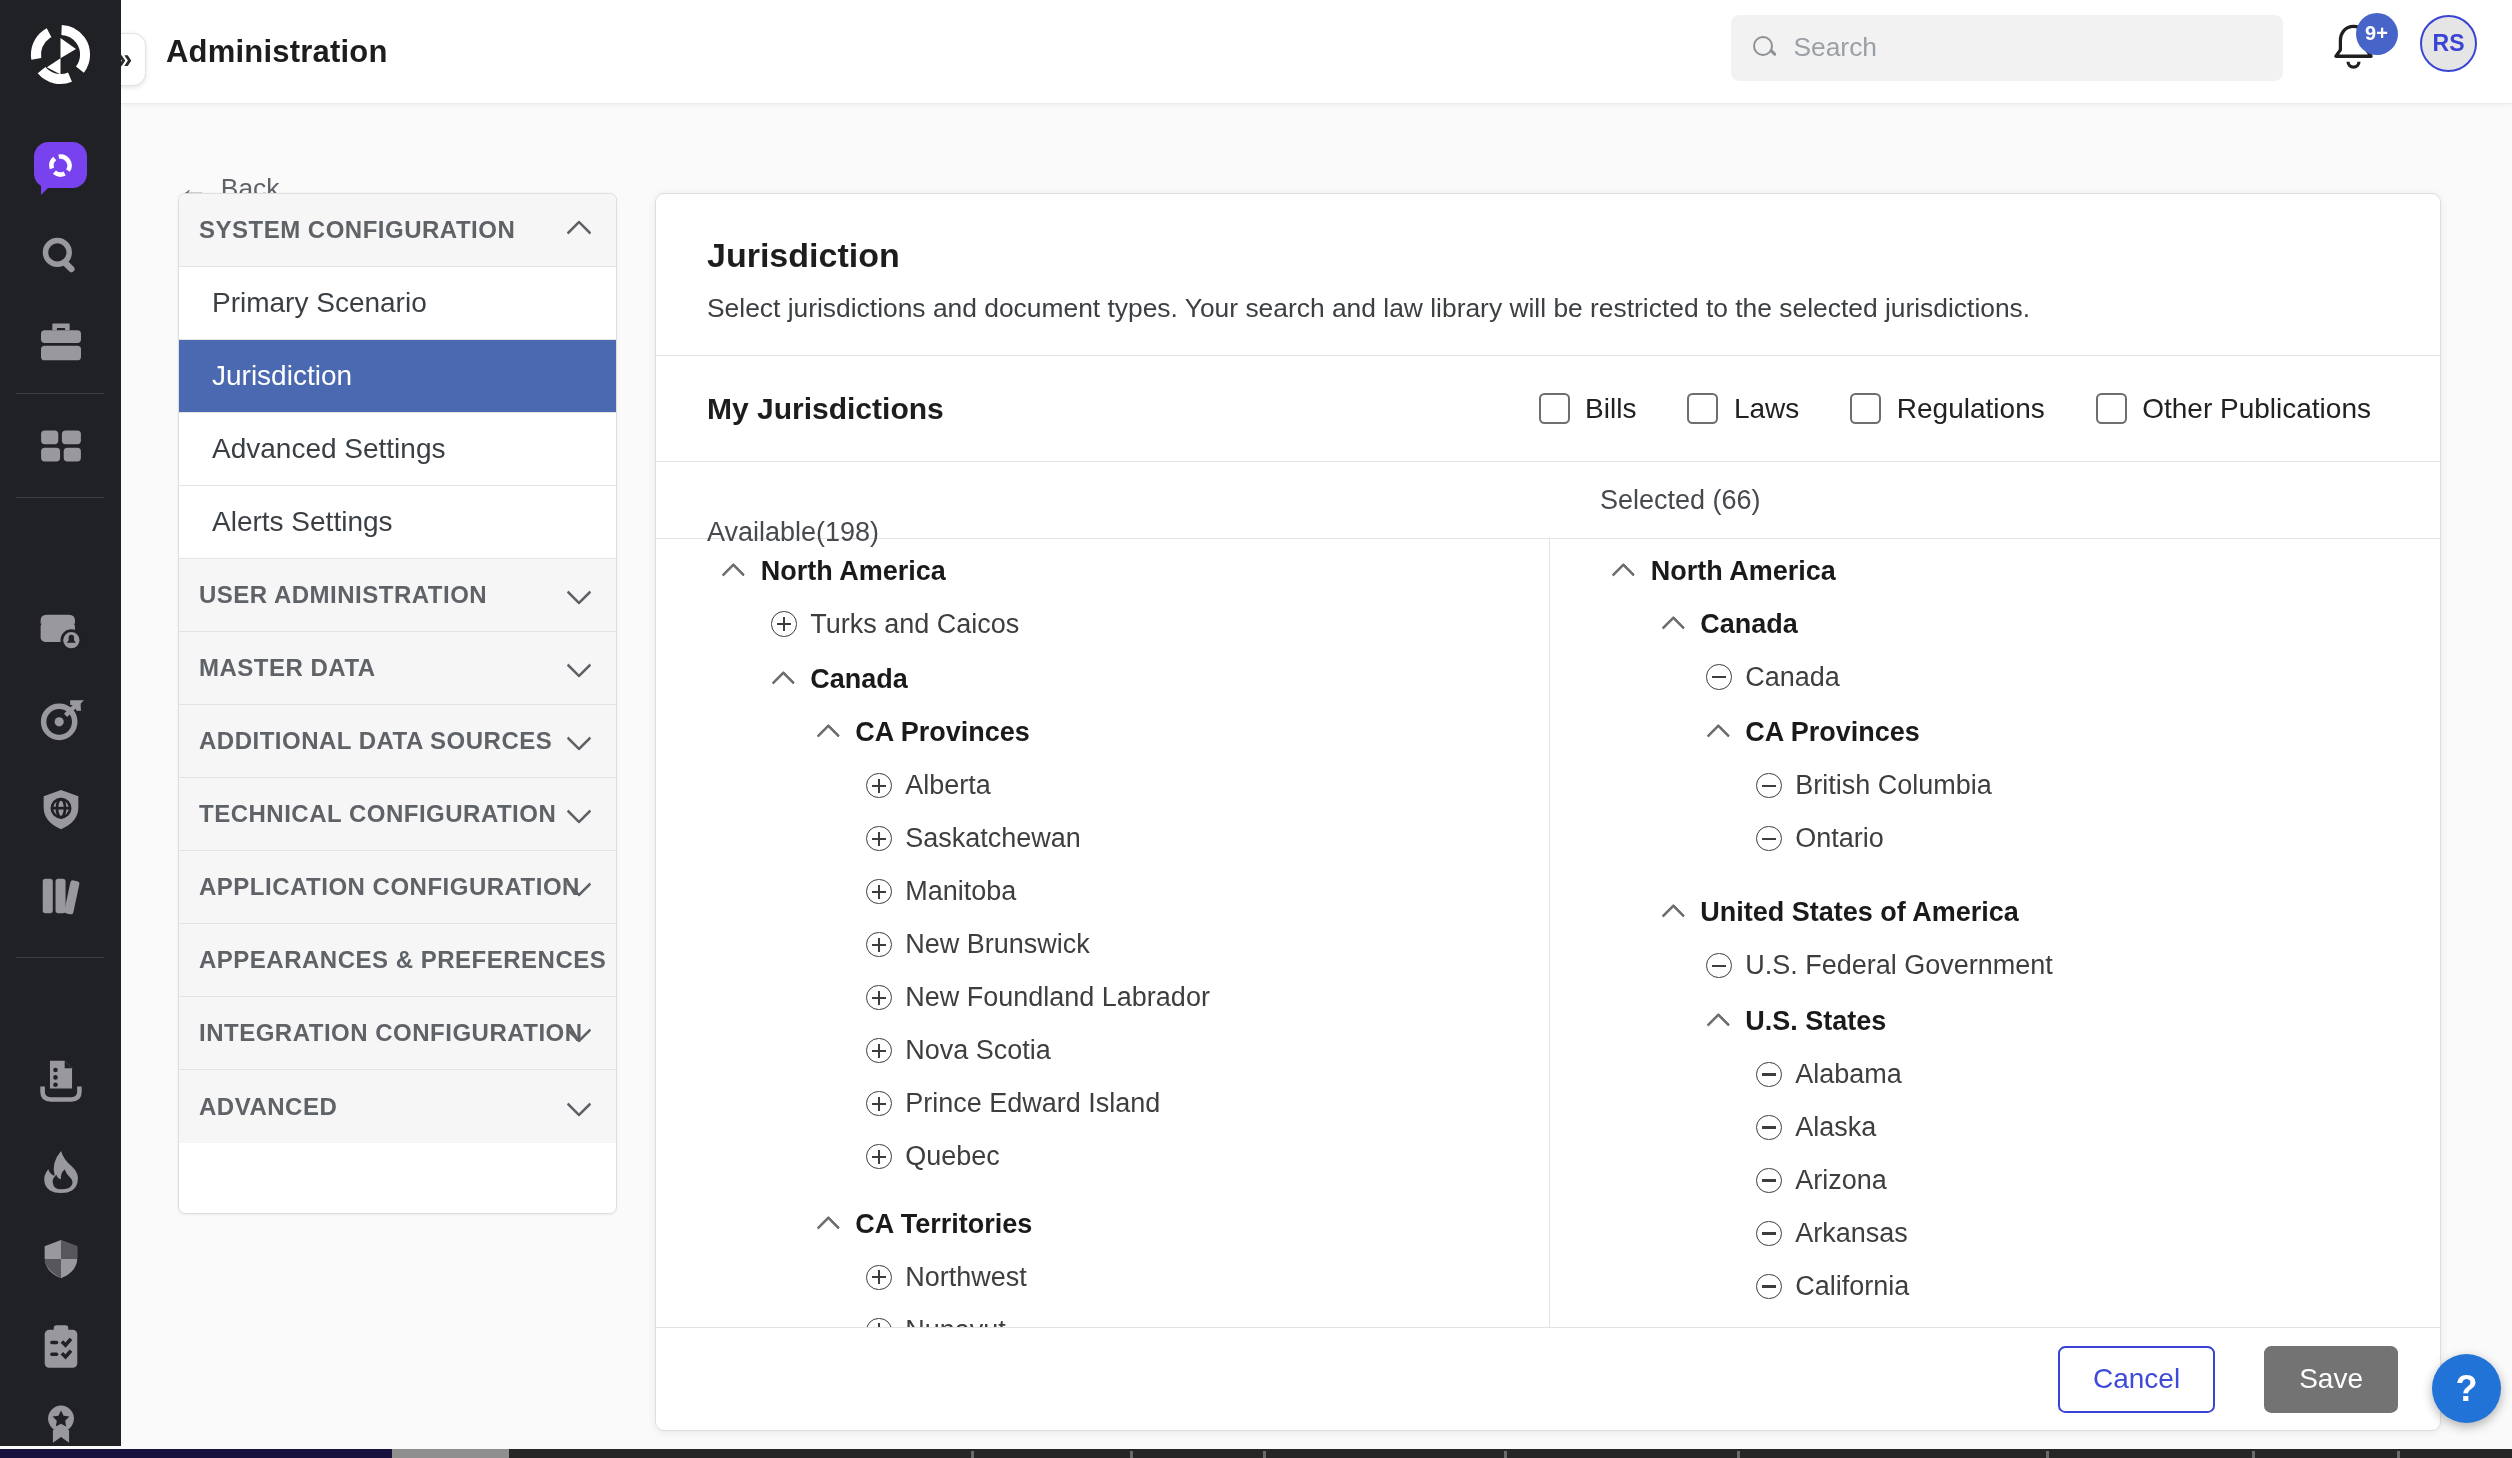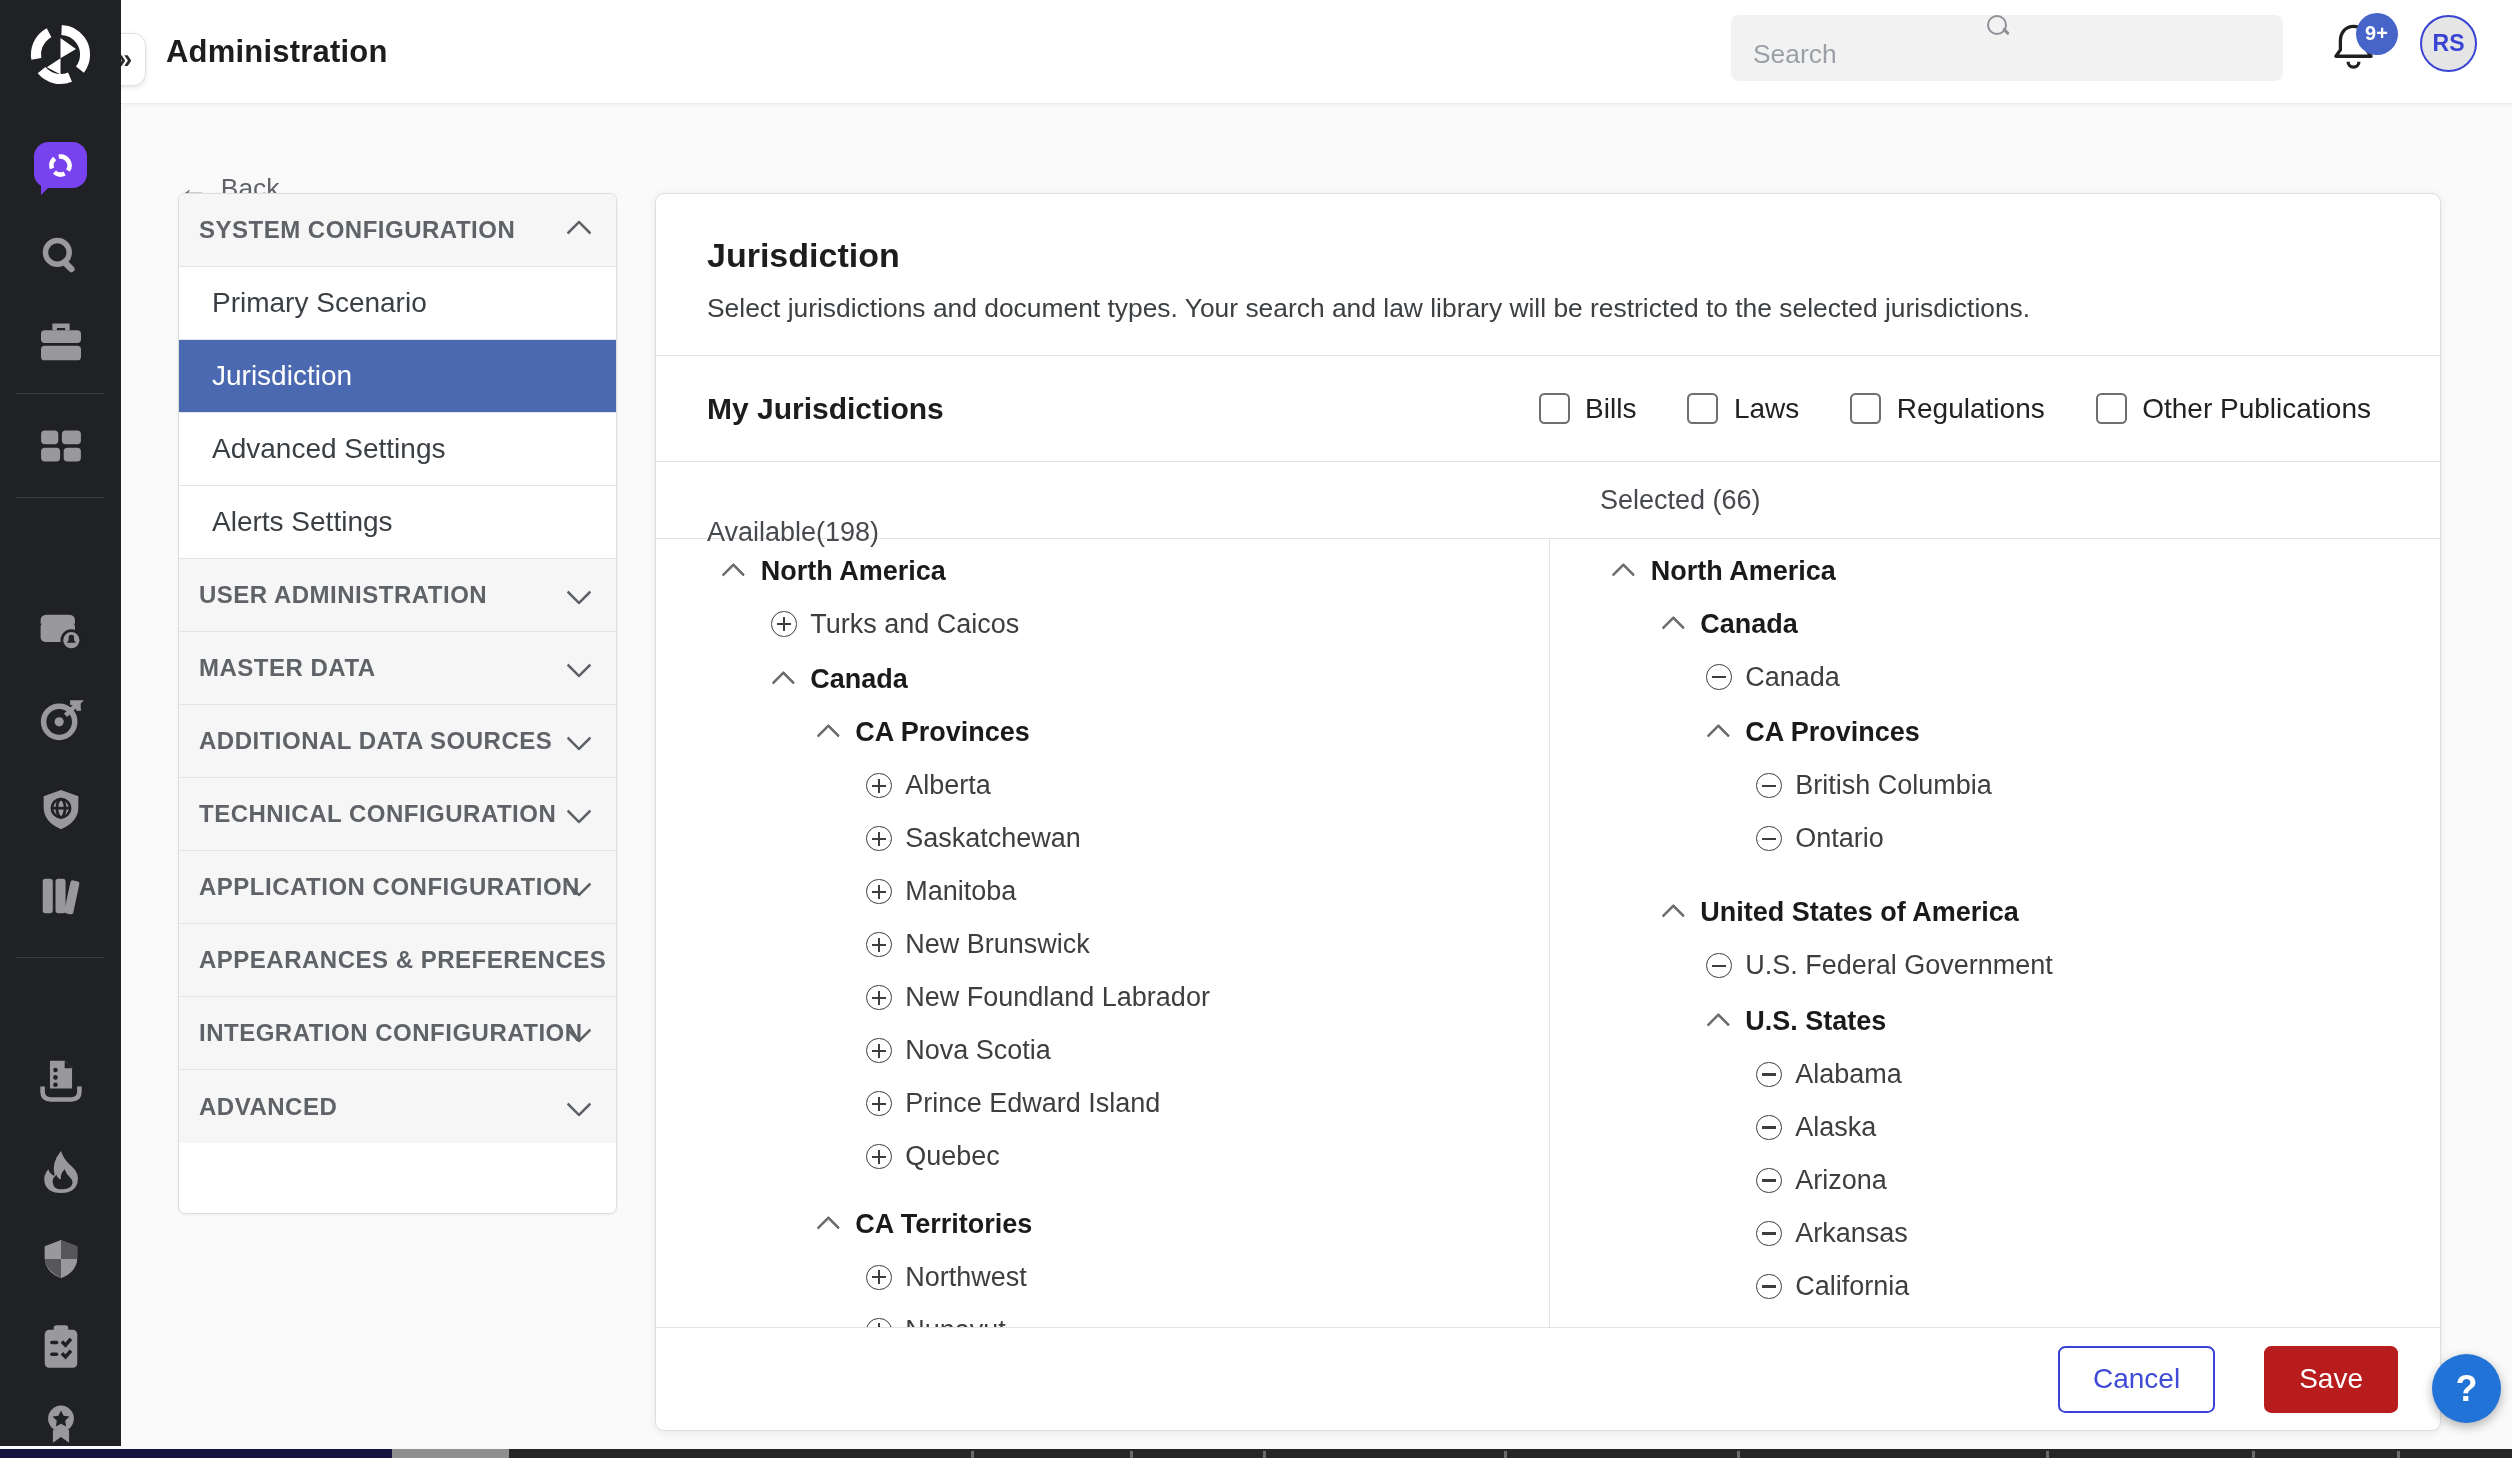--- a/index.html
+++ b/index.html
@@ -10,21 +10,21 @@
   .rail { position:absolute; left:0; top:0; width:121px; height:1446px; background:#202124; z-index:30; }
   .rail-slot { position:absolute; left:0; width:121px; display:flex; justify-content:center; }
   .rail-div { position:absolute; left:16.4px; width:88px; height:0.9px; background:#3c3c40; }
   .bubble { width:53px; height:46px; background:#7843ee; border-radius:14.6px; position:relative; display:flex; align-items:center; justify-content:center; }
   .bubble::after { content:""; position:absolute; left:7.3px; bottom:-7.3px; border:8.2px solid transparent; border-top-color:#7843ee; border-left-color:#7843ee; }
 
   
   .topbar { position:absolute; left:121px; top:0; right:0; height:104px; background:#fff; border-bottom:0.9px solid #ececec; box-shadow:0 1.8px 5.5px rgba(0,0,0,.05); z-index:20; }
   .expander { position:absolute; left:-17.3px; top:33px; width:42px; height:53px; background:#fff; border:0.9px solid #e2e2e2; border-radius:12.8px; box-shadow:0 1.8px 4.6px rgba(0,0,0,.10); display:flex; align-items:center; justify-content:center; font-size:27px; font-weight:700; color:#2b2b2b; cursor:pointer; }
   .page-title { position:absolute; left:45px; top:0; height:104px; display:flex; align-items:center; font-size:31px; font-weight:700; color:#1d1d1d; letter-spacing:0.2px; }
-  .searchbox { position:absolute; left:1610px; top:14.6px; width:552px; height:66px; background:#f2f2f2; border-radius:8.2px; display:flex; align-items:center; padding:0 22px;flex-direction:column; }
+  .searchbox { position:absolute; left:1610px; top:14.6px; width:552px; height:66px; background:#f2f2f2; border-radius:8.2px; display:flex; align-items:center; padding:0 22px; }
   .mag { width:24px; height:24px; position:relative; margin-right:16.4px; flex:0 0 auto; }
   .mag::before { content:""; position:absolute; left:0; top:0; width:16.4px; height:16.4px; border:2.7px solid #8d9096; border-radius:50%; }
   .mag::after { content:""; position:absolute; left:15.5px; top:15.5px; width:8.2px; height:2.7px; background:#8d9096; border-radius:1.8px; transform:rotate(45deg); }
   .searchbox input { border:none; outline:none; background:transparent; font-size:26.4px; color:#3c4043; width:100%; font-family:inherit; }
   .searchbox input::placeholder { color:#9aa0a6; }
   .bellwrap { position:absolute; left:2209px; top:20px; width:66px; height:66px; cursor:pointer; }
   .bell-badge { position:absolute; left:25.5px; top:-7.3px; min-width:42px; height:42px; background:#4764c8; color:#fff; border-radius:50%; display:flex; align-items:center; justify-content:center; font-size:20px; font-weight:700; }
   .avatar { position:absolute; left:2299px; top:14.6px; width:57px; height:57px; border:2.7px solid #3a44d4; border-radius:50%; background:#e5e5e5; display:flex; align-items:center; justify-content:center; font-size:23px; font-weight:700; color:#3a44d4; cursor:pointer; }
 
   
@@ -71,21 +71,21 @@
   .gap-sm { margin-top:2.7px; } .gap-md { margin-top:14.6px; } .gap-lg { margin-top:21px; }
   .tchev { width:22px; height:22px; position:relative; }
   .tchev::before { content:""; position:absolute; left:1.8px; top:5.5px; width:13.7px; height:13.7px; border-left:3.6px solid #6f6f6f; border-top:3.6px solid #6f6f6f; border-radius:1.8px; transform:rotate(45deg); }
   .circ { width:25.5px; height:25.5px; border:1.8px solid #3d3d3d; border-radius:50%; position:relative; }
   .circ::before { content:""; position:absolute; left:4.6px; right:4.6px; top:50%; margin-top:-1.1px; height:2.3px; background:#3d3d3d; }
   .circ.plus::after { content:""; position:absolute; top:4.6px; bottom:4.6px; left:50%; margin-left:-1.1px; width:2.3px; background:#3d3d3d; }
 
   
   .card-foot { border-top:0.9px solid #e3e3e3; flex:1; display:flex; align-items:center; justify-content:flex-end; gap:49px; padding-right:42px; }
   .btn-cancel { height:67px; padding:0 33px; background:#fff; border:2.7px solid #3a44d4; border-radius:7.3px; color:#3f4ad6; font-size:28px; font-weight:500; font-family:inherit; cursor:pointer; }
-  .btn-save { height:67px; padding:0 35px; background:#b91c1c; border:none; border-radius:7.3px; color:#fff; font-size:28px; font-weight:500; font-family:inherit; cursor:pointer; }
+  .btn-save { height:67px; padding:0 35px; background:#737373; border:none; border-radius:7.3px; color:#fff; font-size:28px; font-weight:500; font-family:inherit; cursor:pointer; }
 
   .help-fab { position:absolute; left:2432px; top:1354px; width:69px; height:69px; border-radius:50%; background:#2273d8; color:#fff; font-size:36px; font-weight:700; display:flex; align-items:center; justify-content:center; box-shadow:0 3.6px 11px rgba(0,0,0,.30); cursor:pointer; z-index:40; }
 
   
   .bstrip { position:absolute; left:0; bottom:0; width:2512px; height:9px; background:#262626; z-index:50; }
   .bstrip .navy { position:absolute; left:0; top:0; width:392px; height:9px; background:#17123e; }
   .bstrip .lite { position:absolute; left:392px; top:0; width:117px; height:9px; background:#8f8f8f; }
   .tick { position:absolute; top:1.8px; width:2.7px; height:7.3px; background:#6a6a6a; }
 
   svg { display:block; }

